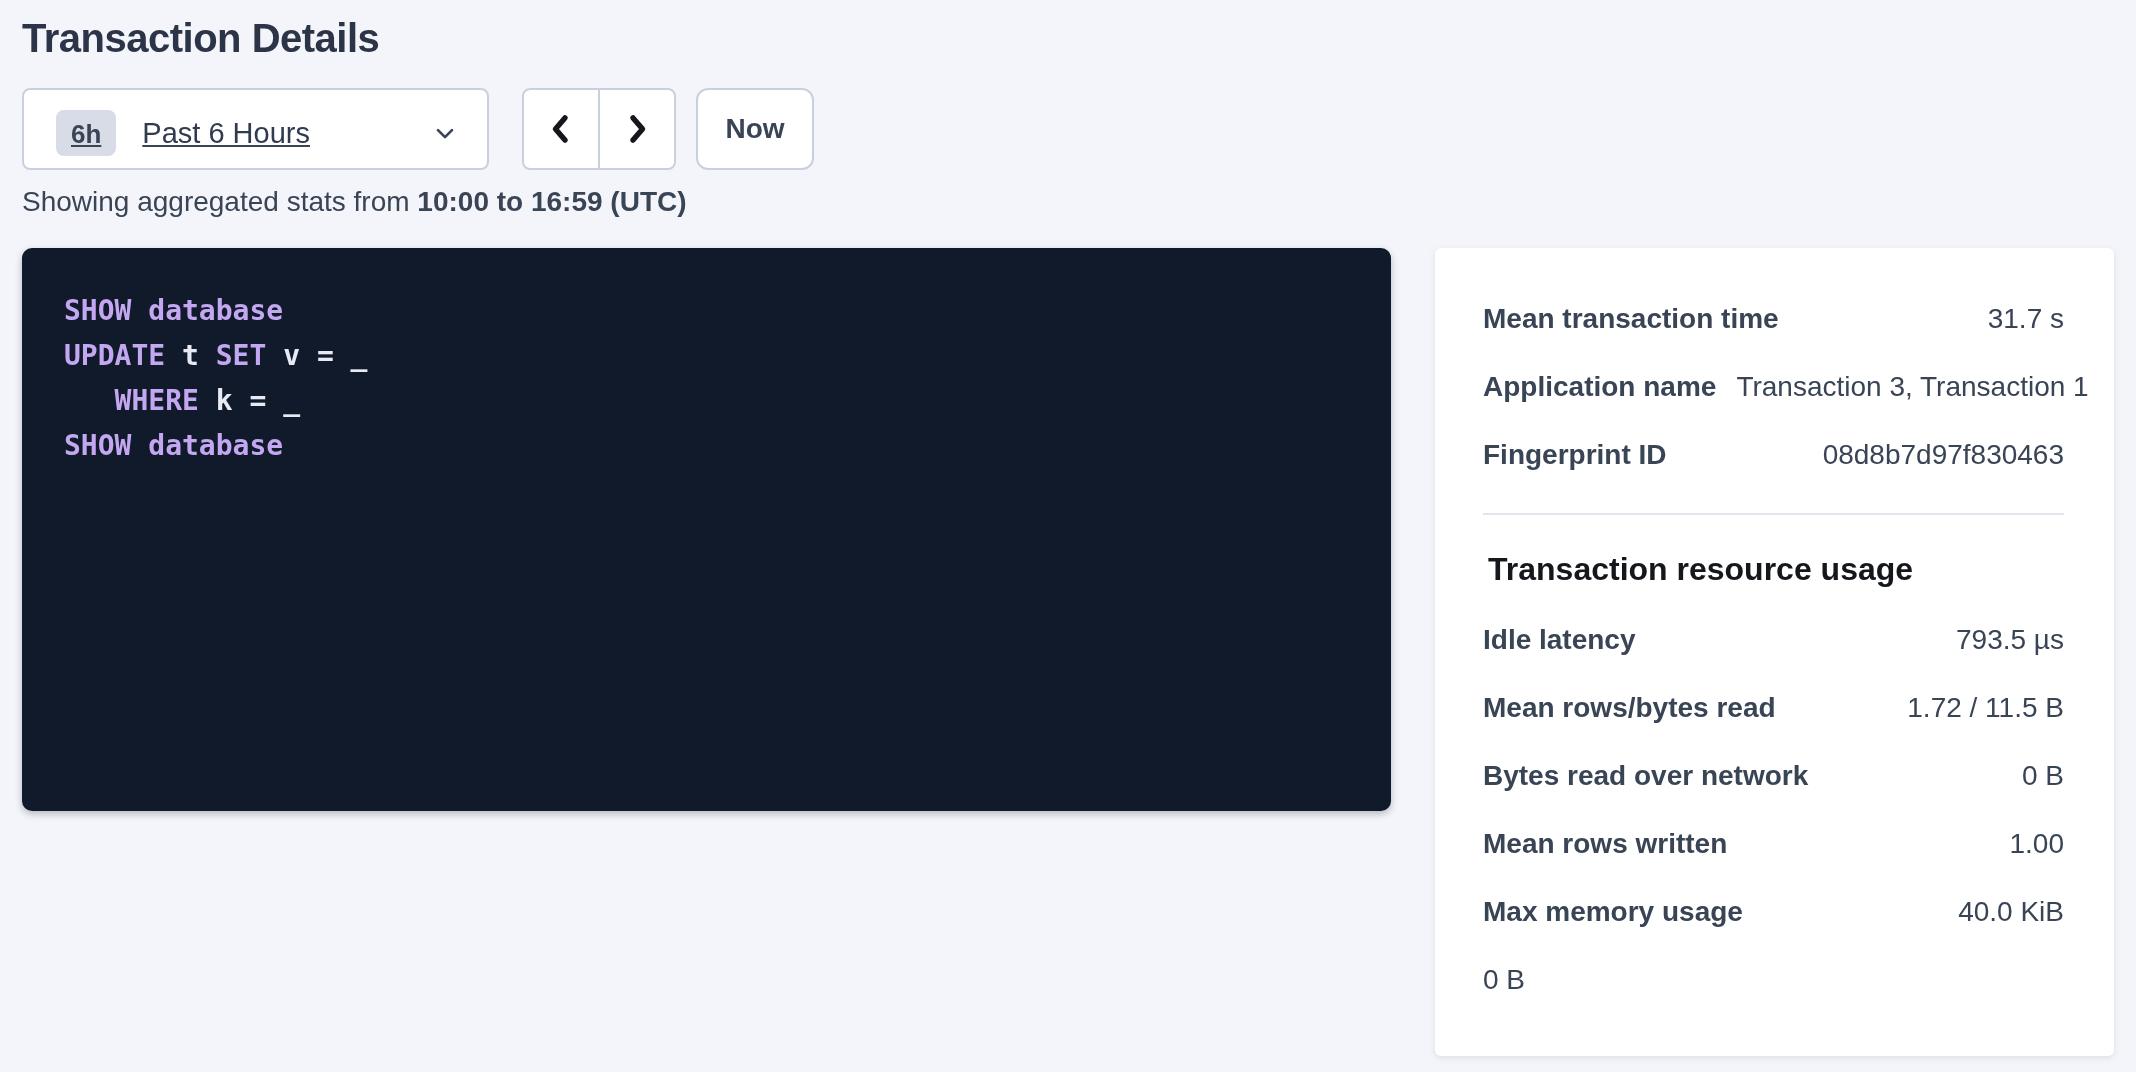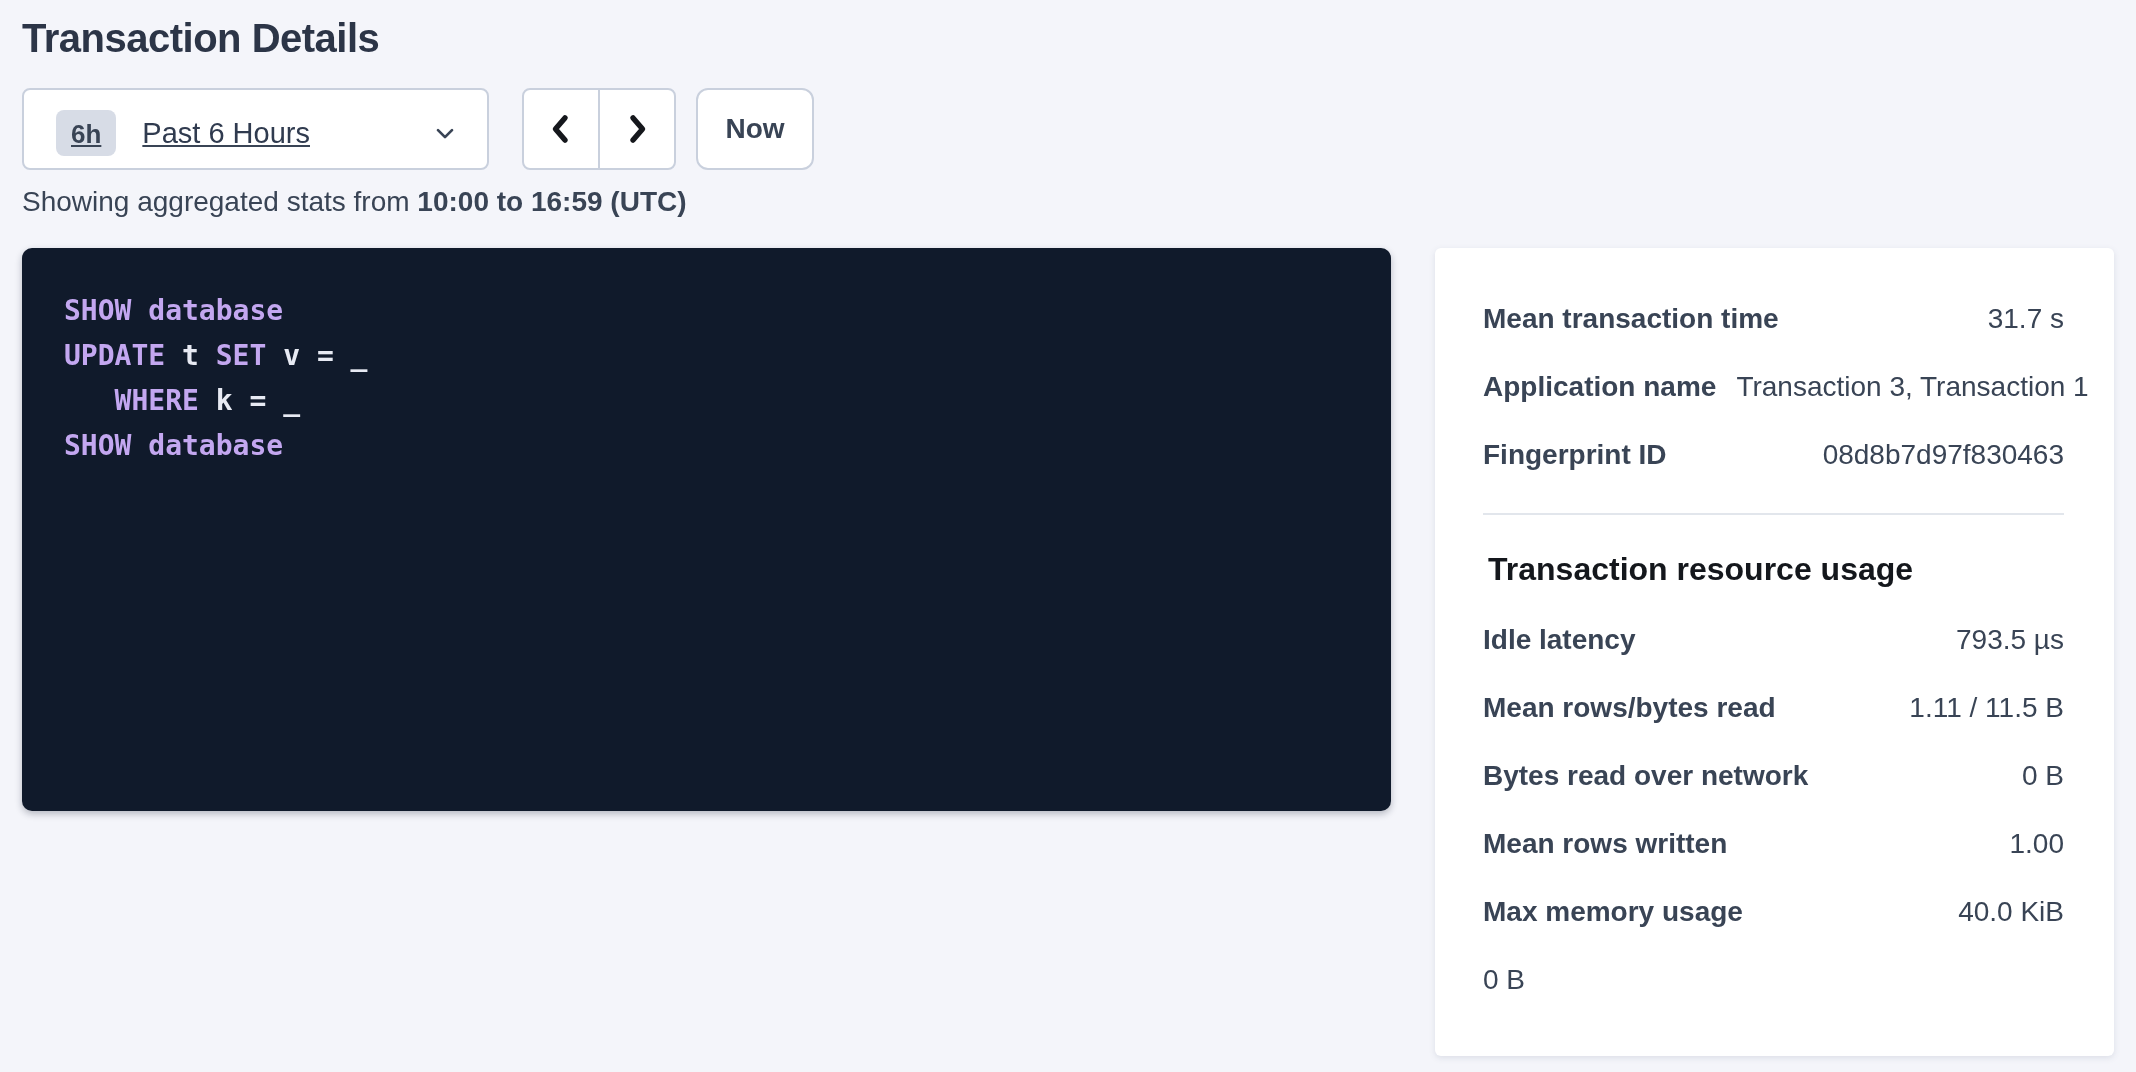--- a/index.html
+++ b/index.html
@@ -198,21 +198,21 @@
         </div>
       <hr class="divider">
       <div class="section-title">Transaction resource usage</div>
       <div id="rows-usage">
           <div class="srow">
             <span class="label">Idle latency</span>
             <span class="value">793.5 µs</span>
           </div>
           <div class="srow">
             <span class="label">Mean rows/bytes read</span>
-            <span class="value">1.11 / 11.5 B</span>
+            <span class="value">1.72 / 11.5 B</span>
           </div>
           <div class="srow">
             <span class="label">Bytes read over network</span>
             <span class="value">0 B</span>
           </div>
           <div class="srow">
             <span class="label">Mean rows written</span>
             <span class="value">1.00</span>
           </div>
           <div class="srow">

